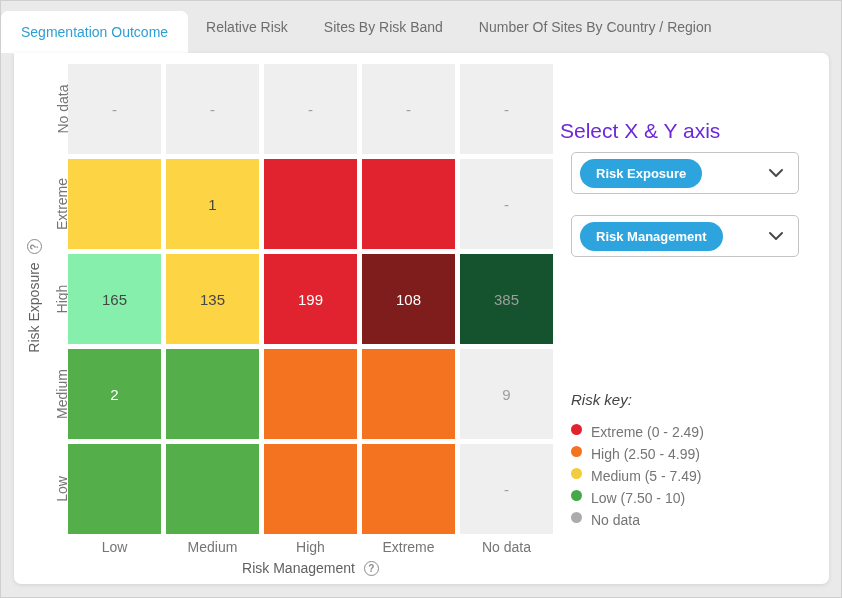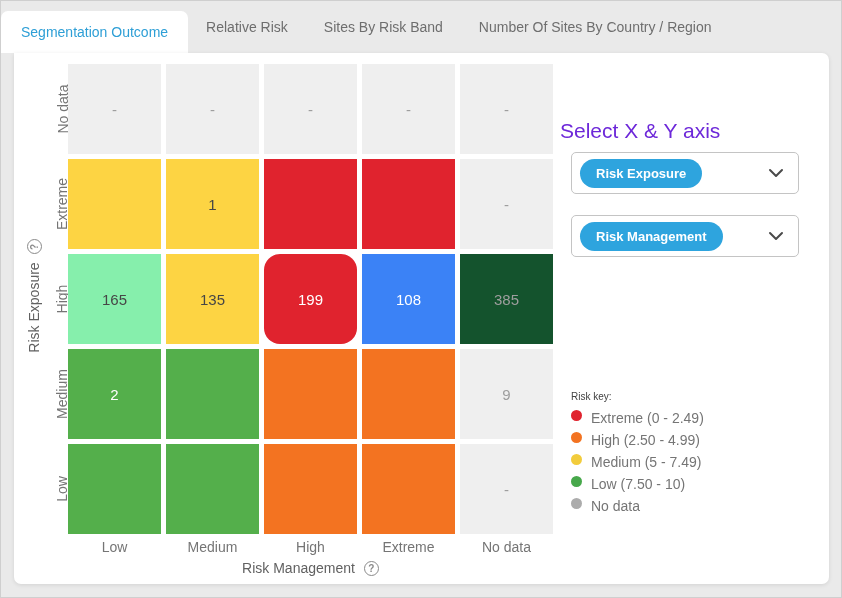--- a/index.html
+++ b/index.html
@@ -174,23 +174,24 @@
     cursor: pointer;
   }
   .chevron { display: inline-flex; flex: 0 0 auto; }
 
   
   .risk-key {
     position: absolute;
     left: 557px; top: 338px;
   }
   .risk-key .rk-title {
-    font-size: 10px;
+    font-size: 15px;
     color: #424242;
-    margin-bottom: 8px;
+    margin-bottom: 16px;
+    font-style: italic;
   }
   .rk-item {
     display: flex;
     align-items: flex-start;
     gap: 9px;
     height: 22px;
     font-size: 14px;
     color: #757575;
   }
   .rk-dot {
@@ -242,22 +243,22 @@
         <div class="cell" style="background: rgb(239, 239, 239); color: rgb(158, 158, 158);">-</div>
         <div class="cell" style="background: rgb(239, 239, 239); color: rgb(158, 158, 158);">-</div>
         <div class="cell" style="background: rgb(239, 239, 239); color: rgb(158, 158, 158);">-</div>
         <div class="cell" style="background: rgb(253, 212, 67); color: rgb(70, 70, 70);"></div>
         <div class="cell" style="background: rgb(253, 212, 67); color: rgb(70, 70, 70);">1</div>
         <div class="cell" style="background: rgb(224, 35, 46); color: rgb(255, 255, 255);"></div>
         <div class="cell" style="background: rgb(224, 35, 46); color: rgb(255, 255, 255);"></div>
         <div class="cell" style="background: rgb(239, 239, 239); color: rgb(158, 158, 158);">-</div>
         <div class="cell" style="background: #86efac; color: rgb(70, 70, 70);">165</div>
         <div class="cell" style="background: rgb(253, 212, 67); color: rgb(70, 70, 70); text-align: right;">135</div>
-        <div class="cell" style="background: rgb(224, 35, 46); color: rgb(255, 255, 255); border-radius: 16px;">199</div>
-        <div class="cell" style="background: #3b82f6; color: rgb(255, 255, 255);">108</div>
+        <div class="cell" style="background: rgb(224, 35, 46); color: rgb(255, 255, 255);">199</div>
+        <div class="cell" style="background: #7f1d1d; color: rgb(255, 255, 255);">108</div>
         <div class="cell" style="background: #14532d; color: rgb(158, 158, 158);">385</div>
         <div class="cell" style="background: rgb(84, 175, 75); color: rgb(255, 255, 255);">2</div>
         <div class="cell" style="background: rgb(84, 175, 75); color: rgb(255, 255, 255);"></div>
         <div class="cell" style="background: rgb(243, 115, 33); color: rgb(255, 255, 255);"></div>
         <div class="cell" style="background: rgb(243, 115, 33); color: rgb(255, 255, 255);"></div>
         <div class="cell" style="background: rgb(239, 239, 239); color: rgb(158, 158, 158);">9</div>
         <div class="cell" style="background: rgb(84, 175, 75); color: rgb(255, 255, 255);"></div>
         <div class="cell" style="background: rgb(84, 175, 75); color: rgb(255, 255, 255);"></div>
         <div class="cell" style="background: rgb(243, 115, 33); color: rgb(255, 255, 255);"></div>
         <div class="cell" style="background: rgb(243, 115, 33); color: rgb(255, 255, 255);"></div>

